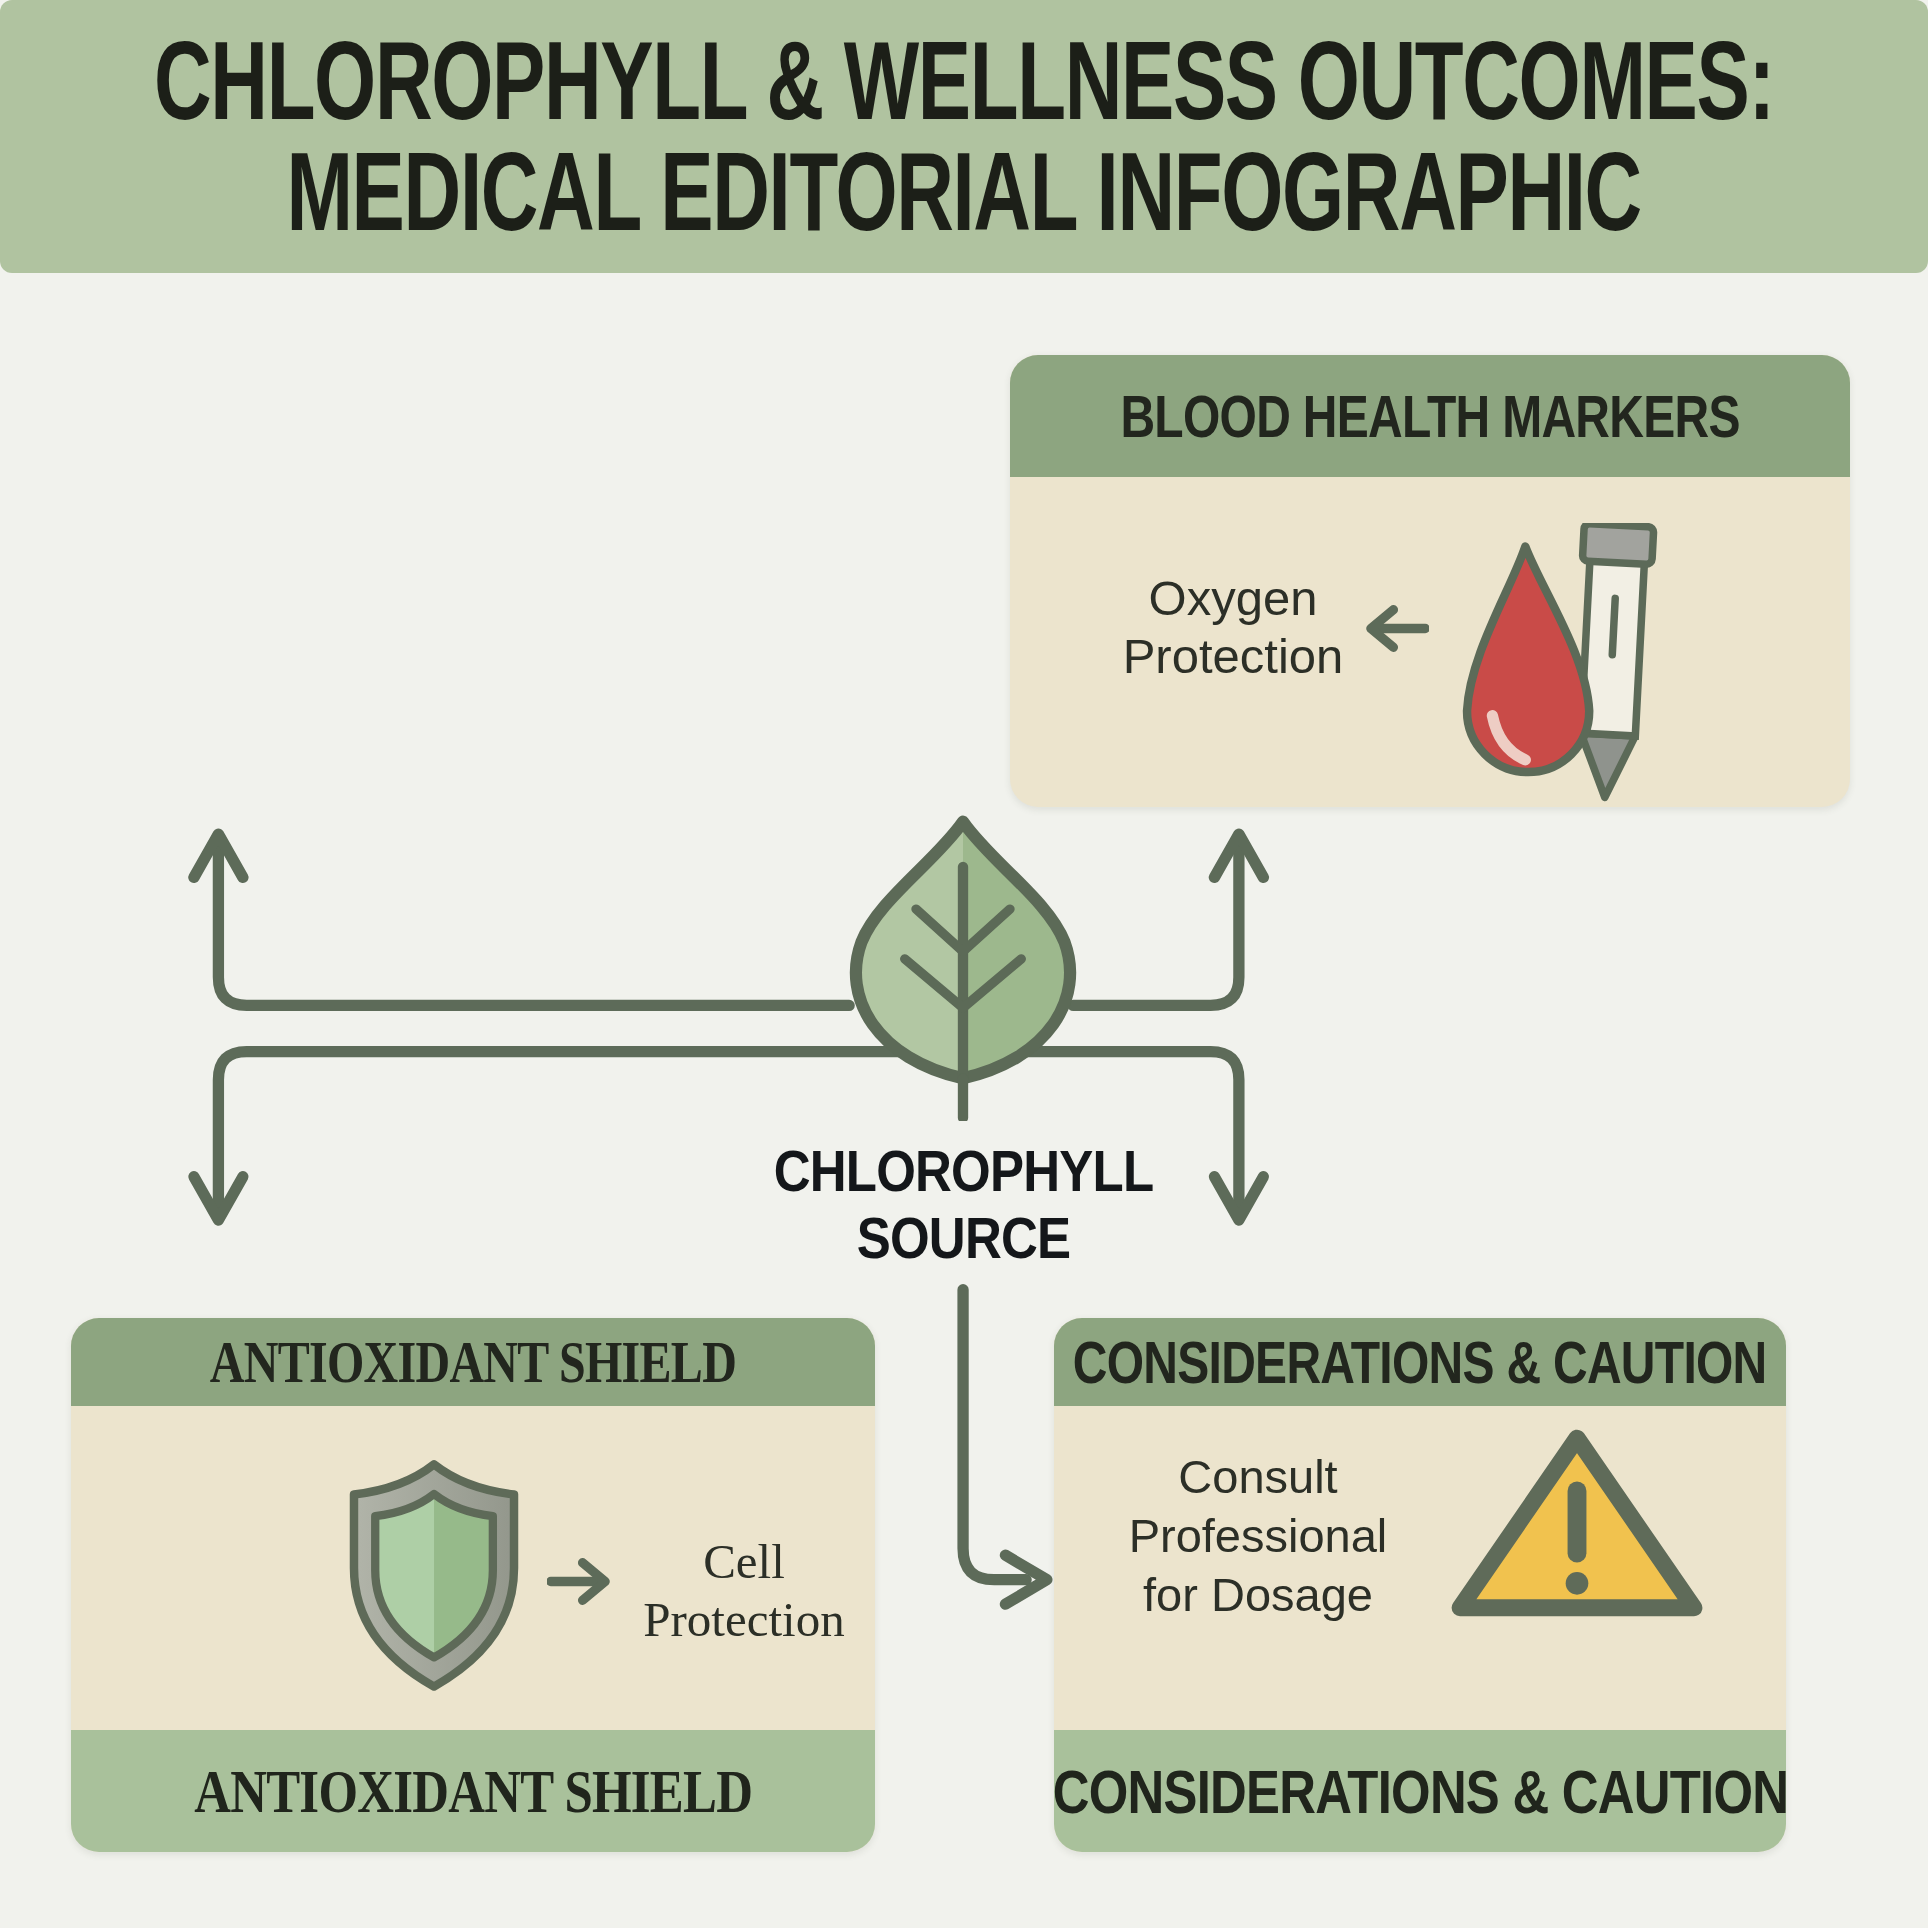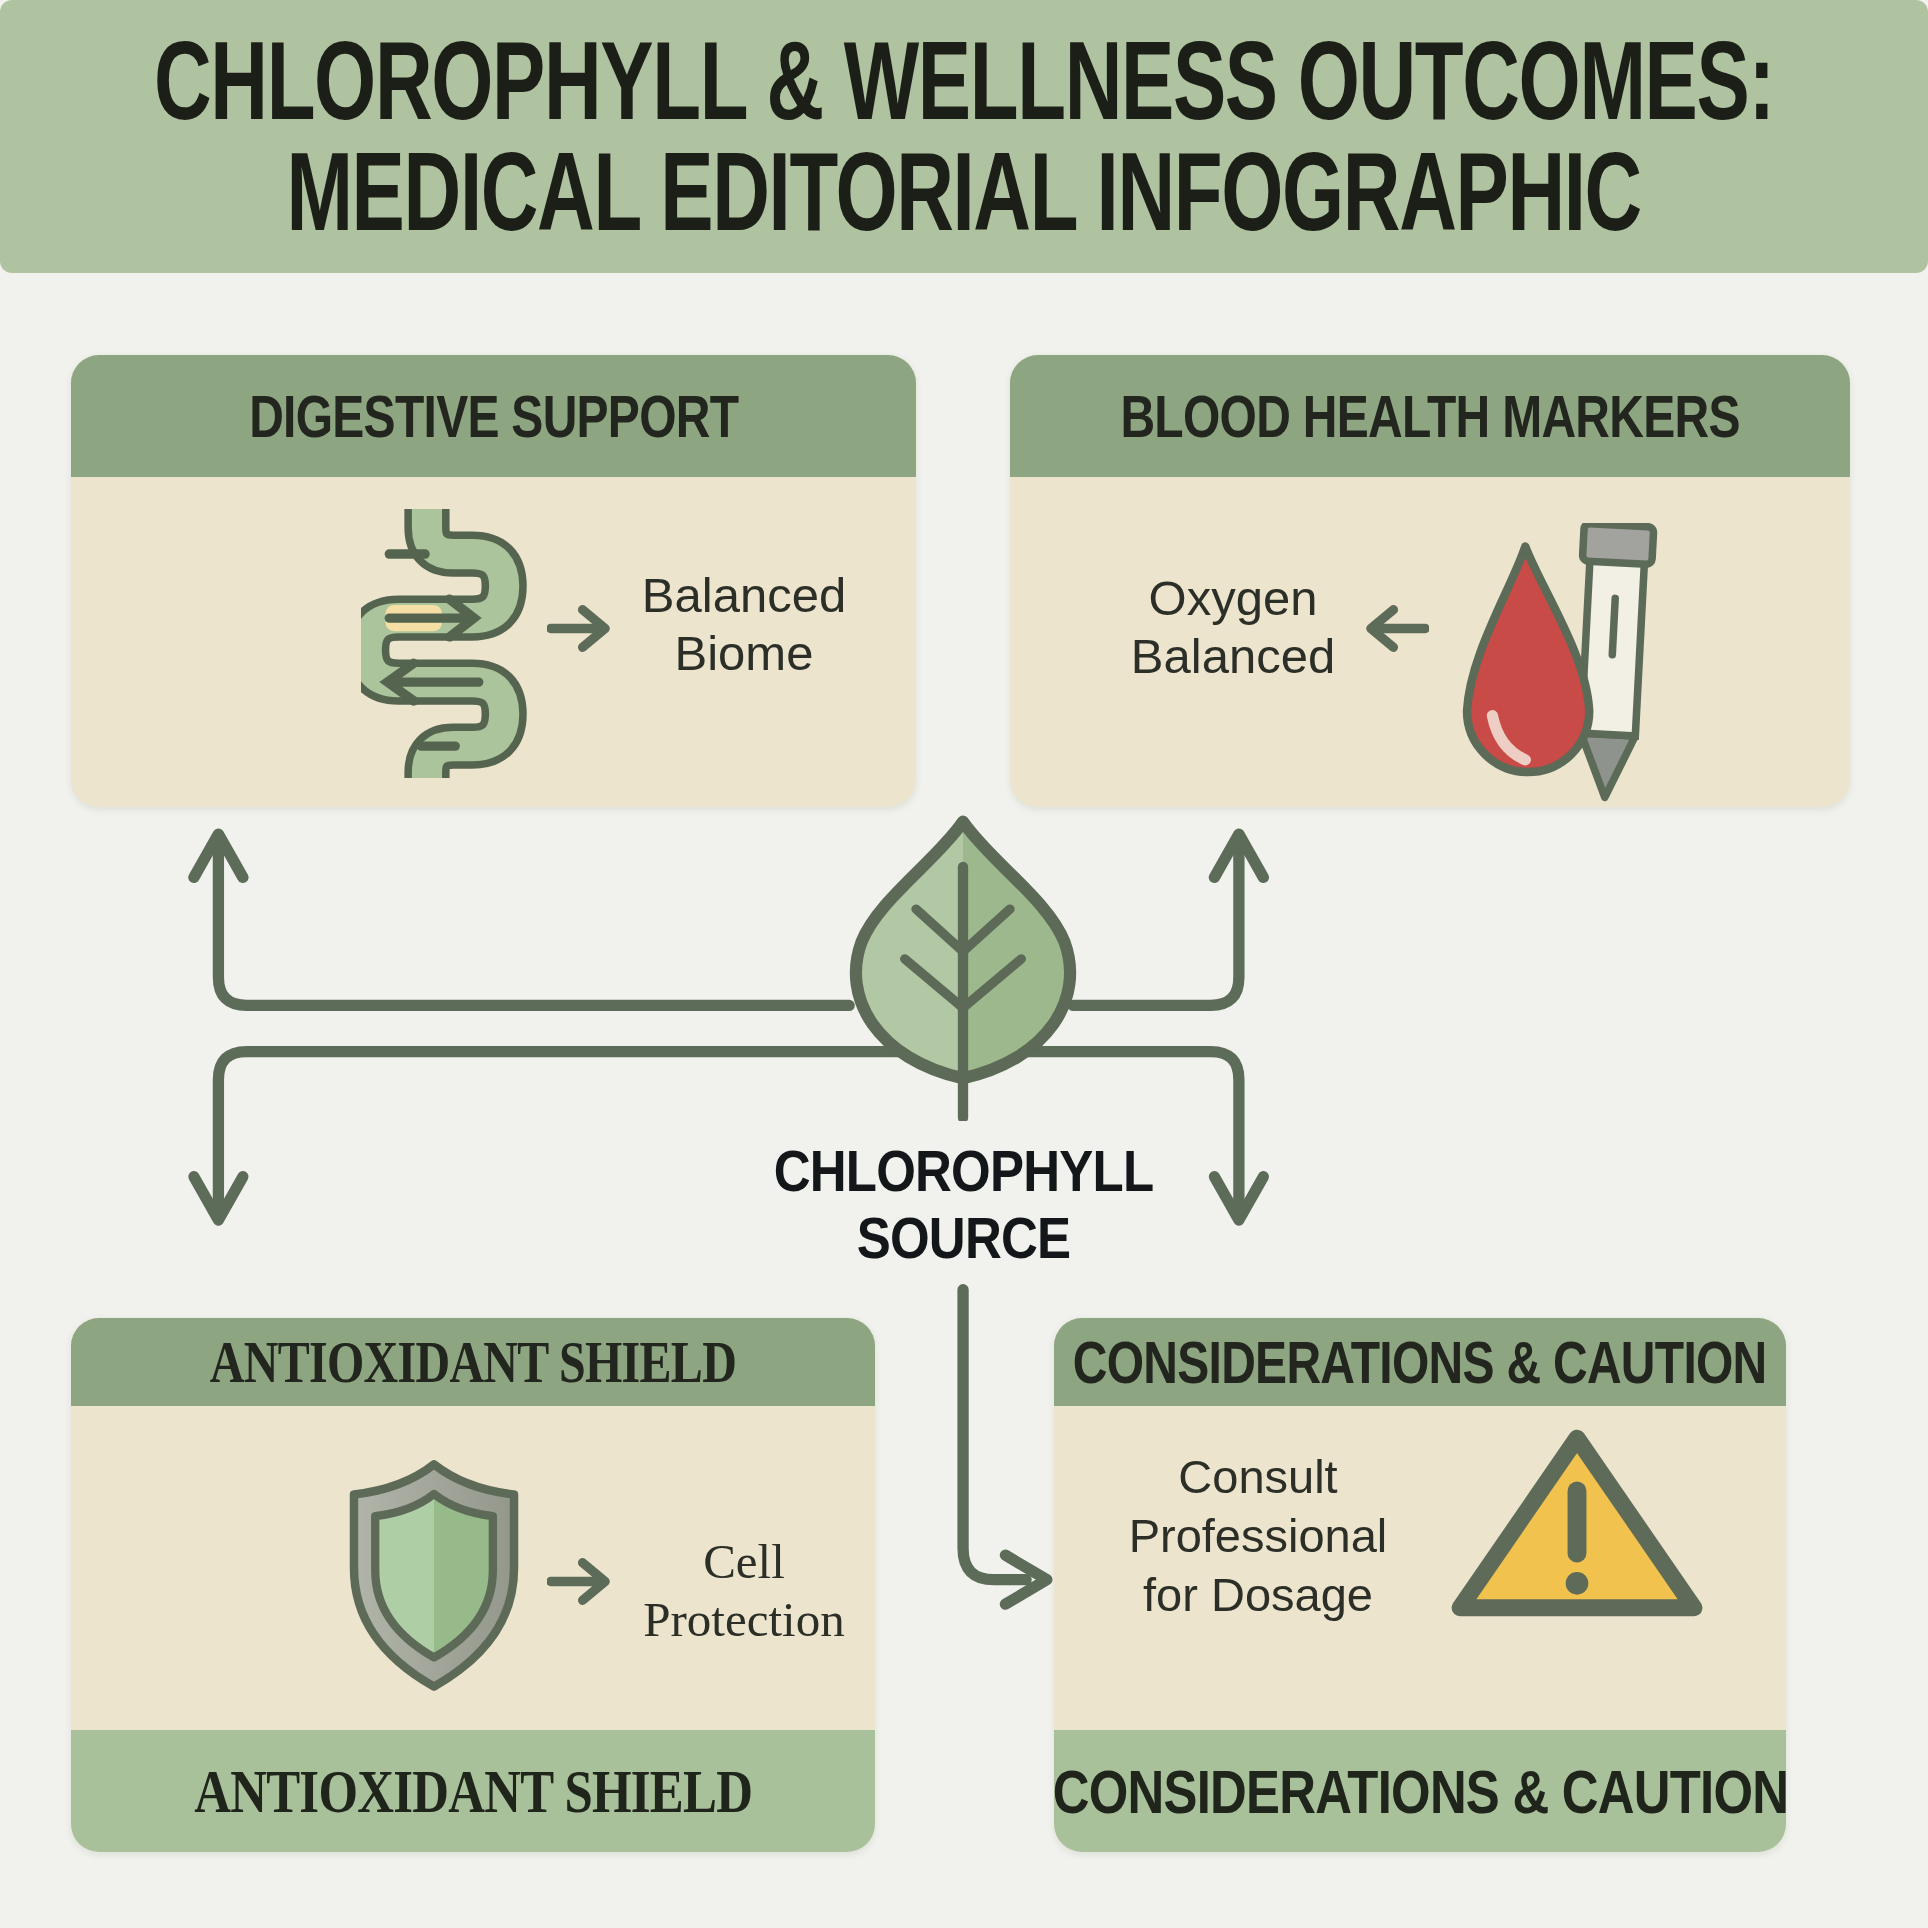--- a/index.html
+++ b/index.html
@@ -107,51 +107,27 @@
         <path d="M150 60 V 285" stroke-width="11"></path>
         <path d="M150 285 V 327" stroke-width="11"></path>
         <path d="M150 150 L 100 105 M150 150 L 200 105" stroke-width="10"></path>
         <path d="M150 210 L 88 158 M150 210 L 212 158" stroke-width="10"></path>
       </g>
     </svg>
   </div>
   <div class="center-label">CHLOROPHYLL
 SOURCE</div>
 
-  <div class="card card-tl">
-    <div class="card-header">
-      <span class="hdr-text">DIGESTIVE SUPPORT</span>
-    </div>
-    <svg class="abs" style="left:290px;top:152px;" width="179" height="273" viewBox="0 0 190 290">
-      <path d="M70 2 V22 Q70 50 98 50 H118 Q152 50 152 84 Q152 118 118 118 H40 Q6 118 6 152 Q6 186 40 186 H118 Q152 186 152 220 Q152 254 118 254 H98 Q70 254 70 282 V288" fill="none" stroke="#55644f" stroke-width="48" stroke-linejoin="round"></path>
-      <path d="M70 2 V22 Q70 50 98 50 H118 Q152 50 152 84 Q152 118 118 118 H40 Q6 118 6 152 Q6 186 40 186 H118 Q152 186 152 220 Q152 254 118 254 H98 Q70 254 70 282 V288" fill="none" stroke="#abc49b" stroke-width="32" stroke-linejoin="round"></path>
-      <rect x="26" y="104" width="60" height="28" rx="9" fill="#f5dfa4"></rect>
-      <g stroke="#55644f" stroke-width="10" stroke-linecap="round" fill="none">
-        <path d="M30 50 H68"></path>
-        <path d="M30 118 H112 M94 98 L120 118 L94 138"></path>
-        <path d="M125 186 H35 M56 166 L28 186 L56 206"></path>
-        <path d="M64 254 H100"></path>
-      </g>
-    </svg>
-    <svg class="abs" style="left:476px;top:247px;" width="75" height="53" viewBox="0 0 80 56">
-      <g fill="none" stroke="#5d6b59" stroke-width="10" stroke-linecap="round" stroke-linejoin="round">
-        <path d="M4 28 H56"></path>
-          <path d="M38 8 L62 28 L38 48"></path>
-      </g>
-    </svg>
-    <div class="body-label" style="left:532px;top:212px;width:282px;">Balanced
-Biome</div>
-  </div>
 
   <div class="card card-tr">
     <div class="card-header">
       <span class="hdr-text">BLOOD HEALTH MARKERS</span>
     </div>
     <div class="body-label" style="left:58px;top:215px;width:330px;">Oxygen
-Balanced</div>
+Protection</div>
     <svg class="abs" style="left:344px;top:247px;" width="75" height="53" viewBox="0 0 80 56">
       <g fill="none" stroke="#5d6b59" stroke-width="10" stroke-linecap="round" stroke-linejoin="round">
         <path d="M76 28 H24"></path>
           <path d="M42 8 L18 28 L42 48"></path>
       </g>
     </svg>
     <svg class="abs" style="left:426px;top:168px;" width="235" height="282" viewBox="0 0 250 300">
       <g transform="rotate(3 185 150)">
         <polygon points="158,225 216,225 187,292" fill="#8f938d" stroke="#5c6a58" stroke-width="8" stroke-linejoin="round"></polygon>
         <rect x="158" y="40" width="58" height="185" fill="#f2efe4" stroke="#5c6a58" stroke-width="8"></rect>

